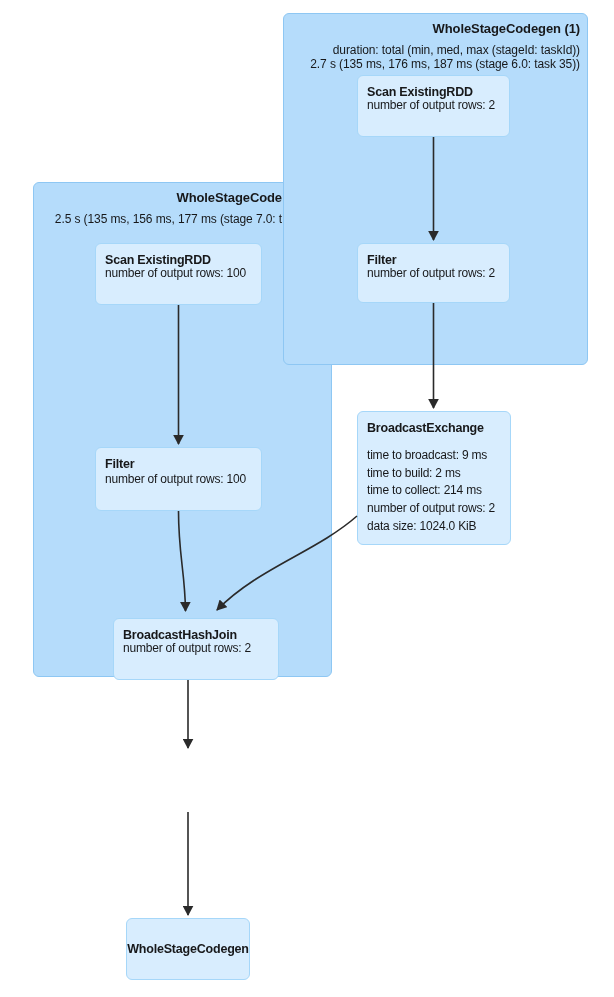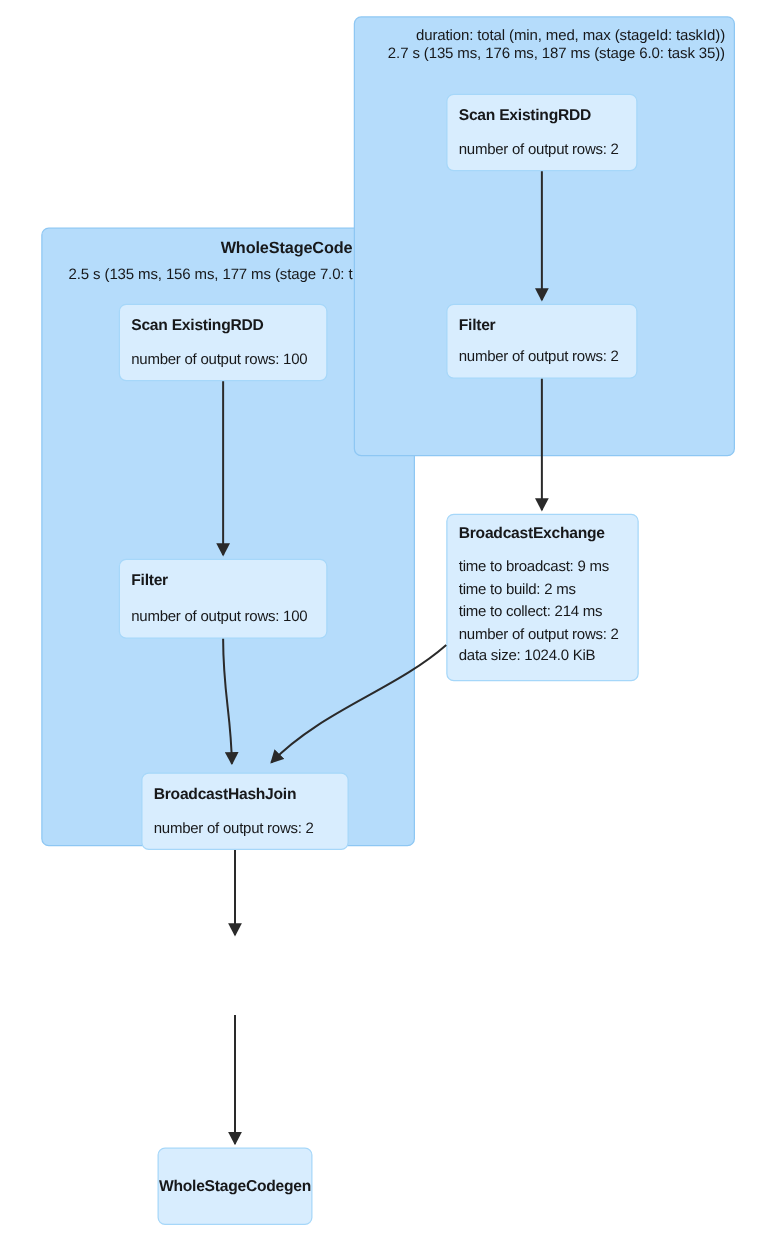--- a/index.html
+++ b/index.html
@@ -49,30 +49,30 @@
   }
   .node {
     position: absolute;
     z-index: 3;
     background: var(--node-fill);
     border: 1.5px solid var(--node-border);
     border-radius: 6px;
     display: flex;
     flex-direction: column;
     justify-content: space-between;
-    padding: 9px 8px 10px 9px;
+    padding: 9px 8px 24px 9px;
     white-space: nowrap;
   }
   .node-title  { font-weight: bold; font-size: 12.5px; line-height: 14px; letter-spacing: -0.2px; }
   .node-metric { font-size: 12px; line-height: 13px; letter-spacing: -0.2px; }
   .node-metrics { font-size: 12px; line-height: 17.7px; letter-spacing: -0.2px; margin-top: 12px; }
   .node--center { justify-content: center; align-items: center; padding: 6px 2px; }
   .n-scan1   { left: 357px; top: 75px;  width: 153px; height: 62px; }
   .n-filter1 { left: 357px; top: 243px; width: 153px; height: 60px; }
-  .n-be      { left: 357px; top: 411px; width: 154px; height: 134px; justify-content: flex-end; }
+  .n-be      { left: 357px; top: 411px; width: 154px; height: 134px; justify-content: space-between; }
   .n-scan2   { left: 95px;  top: 243px; width: 167px; height: 62px; }
   .n-filter2 { left: 95px;  top: 447px; width: 167px; height: 64px; }
   .n-bhj     { left: 113px; top: 618px; width: 166px; height: 62px; }
   .n-project { left: 161px; top: 751px; width: 54px;  height: 61px; }
   .n-asp     { left: 126px; top: 918px; width: 124px; height: 62px; }
   #edge-layer {
     position: absolute;
     left: 0; top: 0;
     z-index: 4;
     pointer-events: none;
@@ -90,20 +90,21 @@
 
   <div class="cluster cluster-left">
     <div class="cluster-header">
       <div class="cluster-title">WholeStageCode</div>
       <div class="cluster-duration">2.5 s (135 ms, 156 ms, 177 ms (stage 7.0: t</div>
     </div>
   </div>
 
   <div class="cluster cluster-right">
     <div class="cluster-header">
+      <div class="cluster-title">WholeStageCodegen (1)</div>
       <div class="cluster-duration">duration: total (min, med, max (stageId: taskId))</div>
       <div class="cluster-duration">2.7 s (135 ms, 176 ms, 187 ms (stage 6.0: task 35))</div>
     </div>
   </div>
 
   <div class="node n-scan1">
     <div class="node-title">Scan ExistingRDD</div>
     <div class="node-metric">number of output rows: 2</div>
   </div>
 

